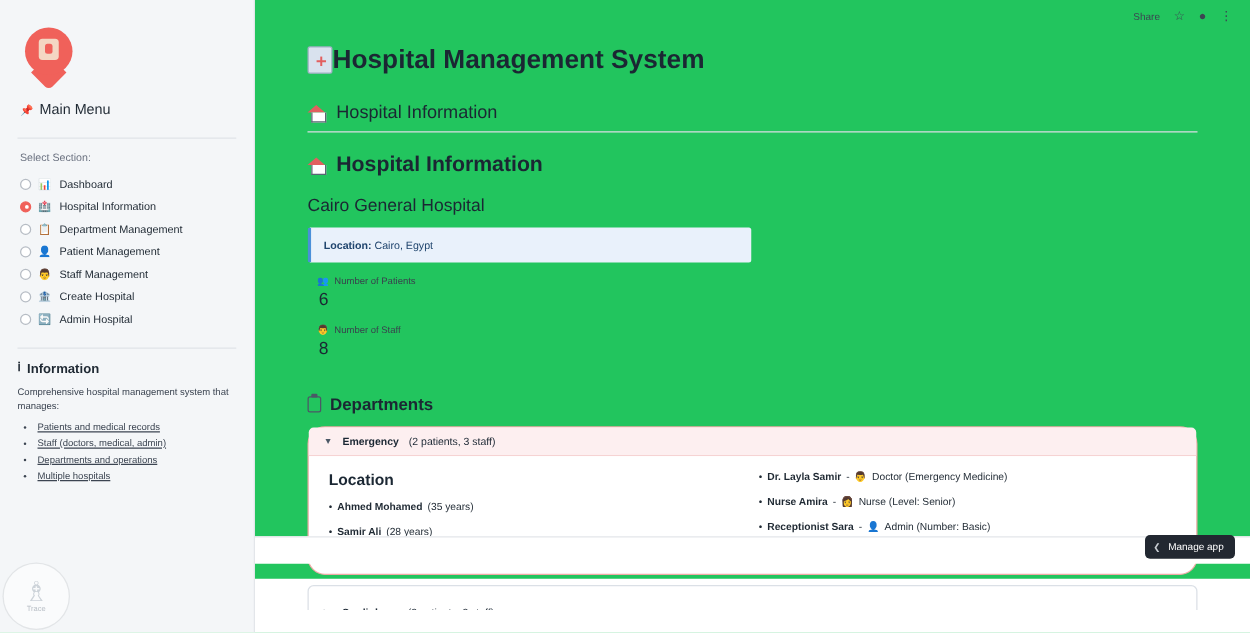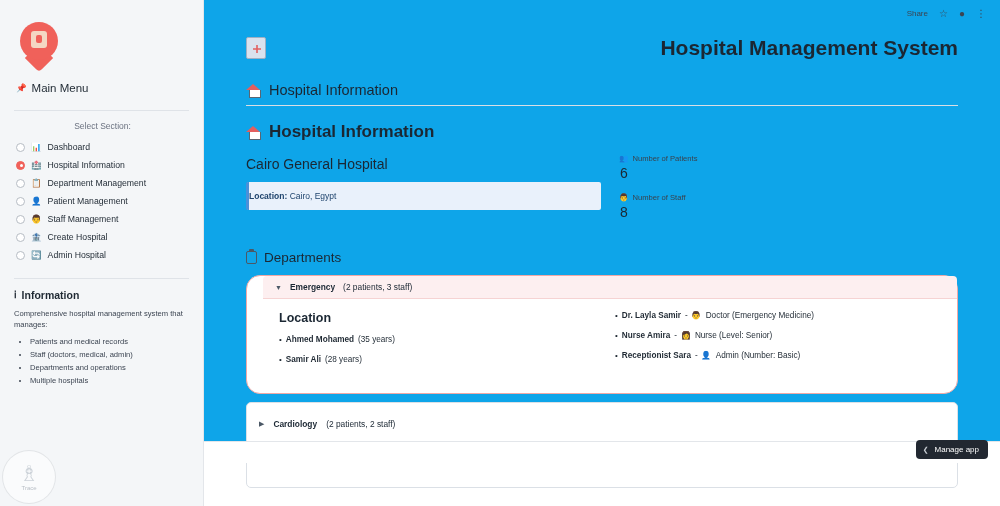--- a/index.html
+++ b/index.html
@@ -74,21 +74,20 @@
   }
   .sb-divider {
     height: 1px;
     background: #dfe3e8;
     margin: 6px 0 10px 0;
   }
   .section-label {
     font-size: 8.5px;
     color: #6b7280;
     margin: 2px 0 7px 2px;
-    text-align: center;
   }
   .nav-item {
     display: flex;
     align-items: center;
     gap: 6px;
     font-size: 8.7px;
     color: #1f2933;
     padding: 3px 2px 3px 2px;
     line-height: 12px;
     cursor: pointer;
@@ -127,40 +126,41 @@
     color: #3c4552;
     margin: 7px 0 5px 0;
     line-height: 11px;
   }
   .info-list {
     margin: 0;
     padding-left: 16px;
     font-size: 7.6px;
     color: #3c4552;
     line-height: 13px;
+    text-decoration: underline;
   }
   .watermark {
     position: absolute;
     left: 2px; bottom: 2px;
     width: 54px; height: 54px;
     border-radius: 50%;
     background: rgba(255,255,255,0.55);
     border: 1px solid rgba(190,195,200,0.4);
     display: flex; align-items: center; justify-content: center;
     flex-direction: column;
     color: #b9bfc6;
     font-size: 6px;
   }
   .watermark .wm-glyph { font-size: 22px; line-height: 22px; color: #cdd3d9; }
 
   
   .main {
     flex: 1 1 auto;
     position: relative;
-    background: #0ea5e9;
+    background: #22c55e;
     height: 463px;
   }
   .topbar {
     height: 26px;
     display: flex;
     align-items: center;
     justify-content: flex-end;
     gap: 11px;
     padding: 0 14px 0 0;
     font-size: 8px;
@@ -170,22 +170,21 @@
 
   .content {
     padding: 0 42px 0 42px;
     height: 462px;
     overflow: hidden;
   }
 
   .app-title {
     display: flex;
     align-items: center;
-    justify-content: space-between;
-    gap: 10px;
+    justify-content: flex-start;
     font-size: 21px;
     font-weight: bold;
     color: #1b2733;
     margin: 10px 0 22px 0;
   }
   .title-ico {
     width: 20px; height: 22px;
     background: #d9e2ee;
     border: 1px solid #9fb0c4;
     border-radius: 2px;
@@ -244,51 +243,52 @@
 
   .hosp-name {
     font-size: 14px;
     color: #1b2733;
     margin: 2px 0 10px 0;
   }
   .two-col {
     display: flex;
     gap: 10px;
     align-items: flex-start;
+    flex-direction: column;
   }
   .col-left { width: 355px; }
   .col-right { flex: 1 1 auto; padding-left: 8px; }
 
   .info-box {
     background: #e9f1fb;
     border-left: 3px solid #4a90d9;
     border-radius: 2px;
     font-size: 8.5px;
     color: #20456e;
-    padding: 9px 0;
+    padding: 9px 10px;
   }
   .info-box b { font-weight: bold; }
 
   .metric-label {
     display: flex; align-items: center; gap: 4px;
     font-size: 7.6px;
     color: #39424d;
   }
   .metric-value {
     font-size: 14px;
     color: #1b2733;
     margin: 2px 0 12px 1px;
   }
 
   .h-dept {
     display: flex;
     align-items: center;
     gap: 7px;
     font-size: 13.5px;
-    font-weight: normal;
+    font-weight: bold;
     color: #1b2733;
     margin: 18px 0 10px 0;
   }
   .clip-ico {
     width: 11px; height: 13px;
     border: 1.3px solid #4b5866;
     border-radius: 2px;
     position: relative;
     display: inline-block;
   }
@@ -299,21 +299,20 @@
     width: 5px; height: 3px;
     background: #4b5866;
     border-radius: 1px;
   }
 
   .dept-open {
     border: 1px solid #f0a9a6;
     border-radius: 14px;
     margin-bottom: 8px;
     background: #ffffff;
-    padding-left: 16px;
   }
   .dept-open-head {
     background: #fdeff0;
     border-bottom: 1px solid #f6d3d3;
     border-radius: 4px 4px 0 0;
     padding: 6px 12px;
     display: flex;
     align-items: center;
     gap: 8px;
     font-size: 8.4px;
@@ -359,21 +358,21 @@
     background: #fff;
     cursor: pointer;
     text-align: right;
   }
   .dept-row .caret { font-size: 7px; color: #4b5866; }
   .dept-row b { font-weight: bold; }
 
   
   .footer {
     position: absolute;
-    left: 0; bottom: 0;
+    left: 0; bottom: 12px;
     width: 100%;
     height: 22px;
     border-top: 1px solid #e3e6ea;
     background: #ffffff;
   }
   .manage-app {
     position: absolute;
     right: 12px;
     bottom: 4px;
     background: #222831;

